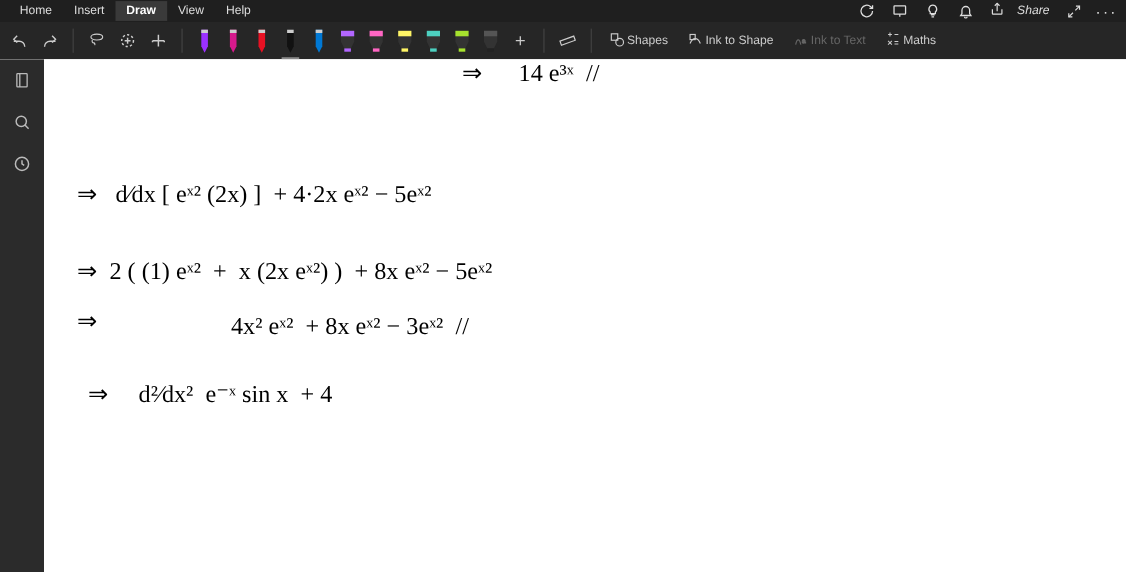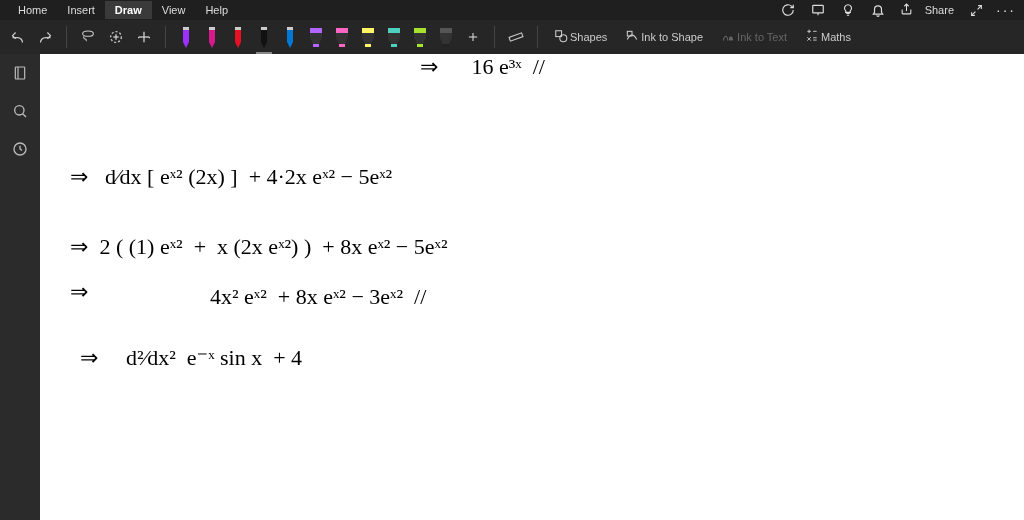--- a/index.html
+++ b/index.html
@@ -6,21 +6,21 @@
   html, body { width: 1024px; height: 520px; overflow: hidden; font-family: "Segoe UI", Arial, sans-serif; background: #fff; }
   .app { width: 1024px; height: 520px; display: flex; flex-direction: column; }
 
   
   .menubar { height: 20px; background: #1f1f1f; display: flex; align-items: center; color: #ddd; font-size: 11px; padding-left: 8px; }
   .menubar .menu-item { padding: 3px 10px; cursor: pointer; }
   .menubar .menu-item.active { background: #3a3a3a; font-weight: 600; color: #fff; }
   .menubar .spacer { flex: 1; }
   .menubar .right-group { display: flex; gap: 14px; align-items: center; padding-right: 10px; }
   .menubar .ricon { width: 16px; height: 16px; display: flex; align-items: center; justify-content: center; color: #ddd; cursor: pointer; }
-  .menubar .share { display: flex; align-items: center; gap: 12px; font-size: 11px; cursor: pointer; }
+  .menubar .share { display: flex; align-items: center; gap: 12px; font-size: 11px; cursor: pointer; font-style: italic; }
   .menubar .more { font-size: 14px; letter-spacing: 2px; }
 
   
   .ribbon { height: 34px; background: #262626; display: flex; align-items: center; color: #ccc; font-size: 11px; padding: 0 6px; gap: 6px; }
   .ribbon .grp { display: flex; align-items: center; gap: 6px; }
   .ribbon .tool { width: 22px; height: 22px; display: flex; align-items: center; justify-content: center; cursor: pointer; color: #ccc; border-radius: 2px; }
   .ribbon .sep { width: 1px; height: 22px; background: #444; margin: 0 4px; }
   .ribbon .btn { display: flex; align-items: center; gap: 2px; padding: 2px 6px; cursor: pointer; border-radius: 2px; }
   .ribbon .btn.disabled { color: #666; cursor: default; }
 
@@ -273,21 +273,21 @@
         </div>
       <div class="sicon">
           <svg width="16" height="16" viewBox="0 0 24 24" fill="none" stroke="currentColor" stroke-width="2">
             <circle cx="12" cy="12" r="9"></circle>
             <polyline points="12 7 12 12 15 14"></polyline>
           </svg>
         </div>
     </div>
 
     <div class="canvas">
-      <div class="handwriting" style="left:380px; top:0px;">⇒      16 e³ˣ  //</div>
+      <div class="handwriting" style="left:380px; top:0px;">⇒      14 e³ˣ  //</div>
       <div class="handwriting" style="left:30px; top:110px;">⇒   d⁄dx [ eˣ² (2x) ]  + 4·2x eˣ² − 5eˣ²</div>
       <div class="handwriting" style="left:30px; top:180px;">⇒  2 ( (1) eˣ²  +  x (2x eˣ²) )  + 8x eˣ² − 5eˣ²</div>
       <div class="handwriting" style="left:30px; top:225px;">⇒</div>
       <div class="handwriting" style="left:170px; top:230px;">4x² eˣ²  + 8x eˣ² − 3eˣ²  //</div>
       <div class="handwriting" style="left:40px; top:291px;">⇒     d²⁄dx²  e⁻ˣ sin x  + 4</div>
     </div>
   </div>
 </div>
 
 </body></html>

